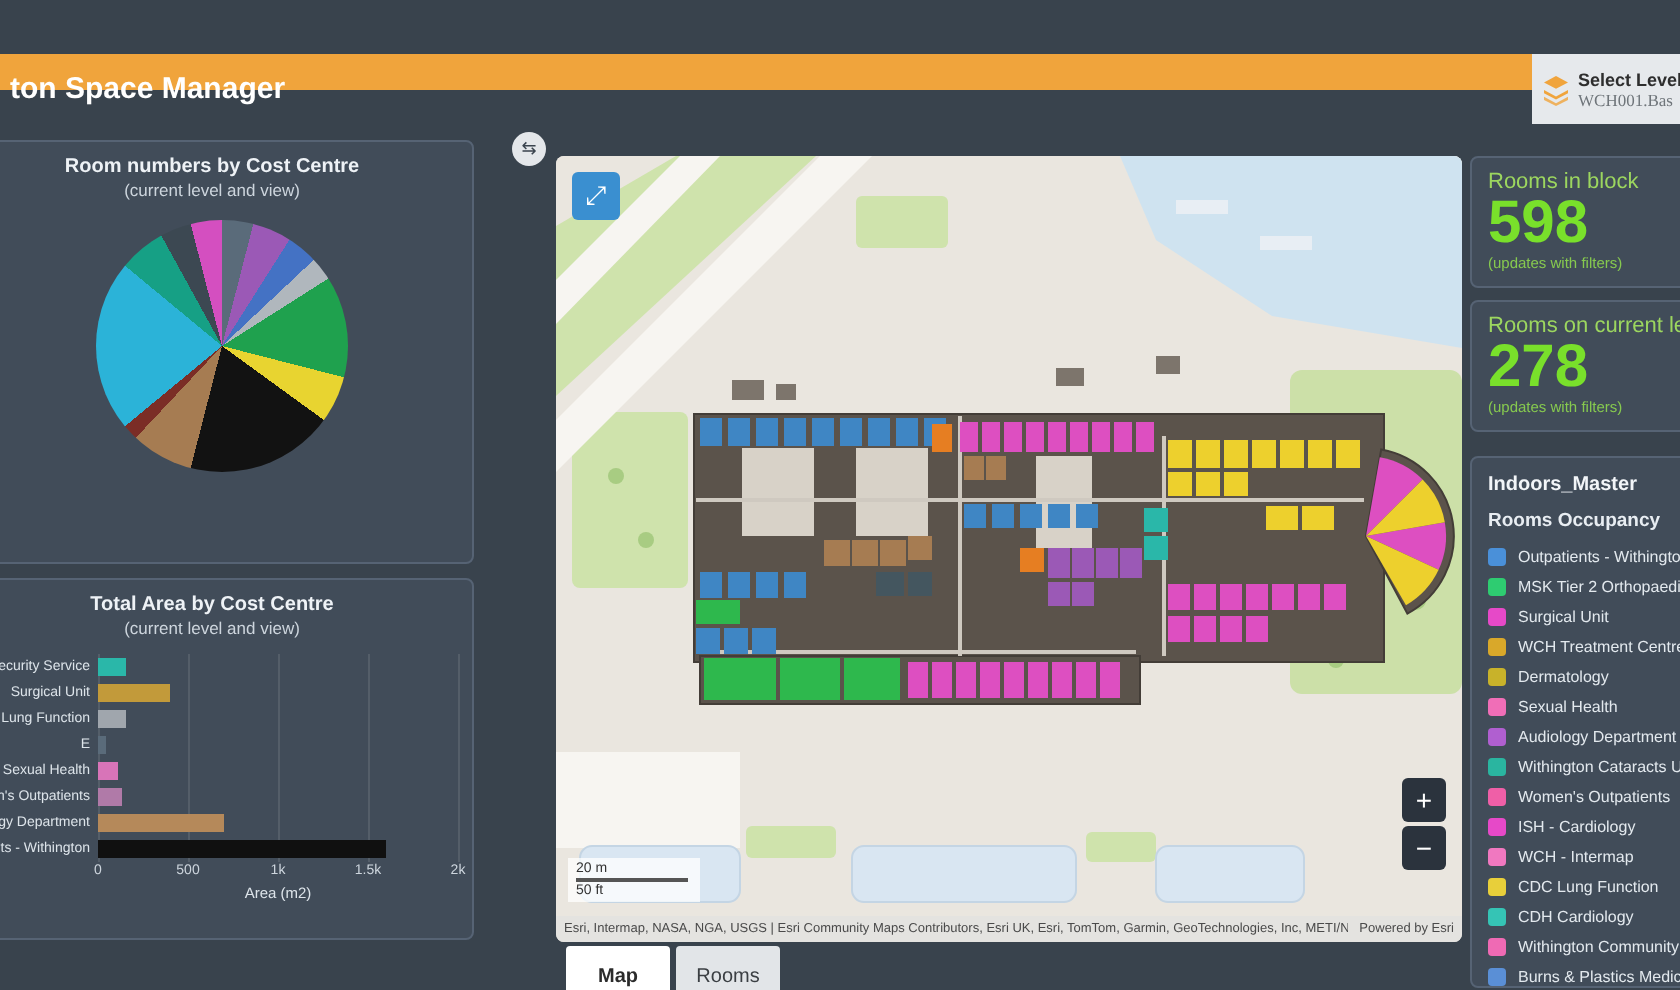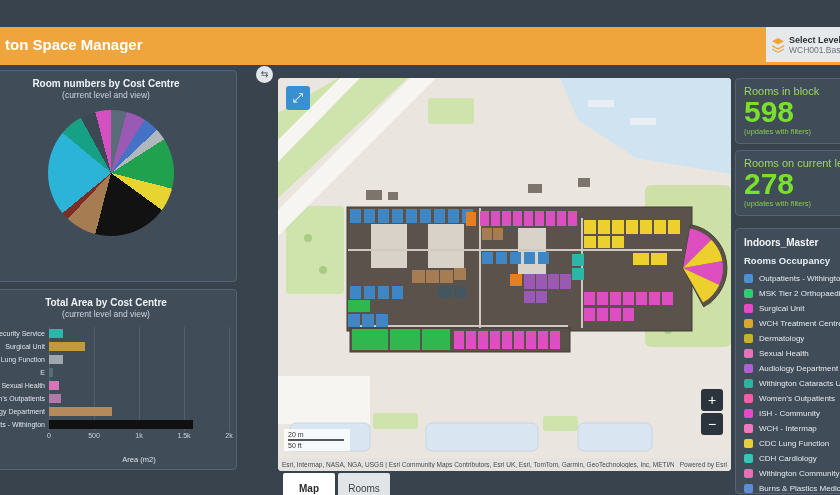--- a/index.html
+++ b/index.html
@@ -9,49 +9,49 @@
   
   .topbar{position:absolute;left:0;top:0;width:840px;height:27px;background:#1c2228;}
   .logo{position:absolute;left:0;top:2px;width:38px;height:23px;background:#00a79d;
         color:#fff;font-size:7px;display:flex;align-items:center;justify-content:center;overflow:hidden;}
   .tab{position:absolute;top:0;height:24px;line-height:26px;text-align:center;
        font-size:13px;font-weight:bold;cursor:pointer;}
   .tab-space{left:288px;width:132px;color:#45a6e8;border-bottom:3px solid #45a6e8;}
   .tab-assets{left:430px;width:110px;color:#eef2f4;}
 
   
-  .orangebar{position:absolute;left:0;top:27px;width:840px;height:38px;background:#f0a43c;}
+  .orangebar{position:absolute;left:0;top:27px;width:840px;height:18px;background:#f0a43c;}
   .apptitle{position:absolute;left:5px;top:0;height:35px;line-height:35px;color:#ffffff;
             font-size:15px;font-weight:bold;white-space:nowrap;}
   .levelbox{position:absolute;right:0;top:0;width:74px;height:35px;background:#e6e9ec;
             display:flex;align-items:center;cursor:pointer;}
   .levelbox .licon{width:16px;height:16px;margin:0 3px 0 4px;flex:0 0 auto;}
   .leveltexts{display:flex;flex-direction:column;overflow:hidden;}
   .levellabel{font-size:9px;font-weight:bold;color:#2e2e2e;white-space:nowrap;}
-  .levelvalue{font-size:8.5px;color:#6f757a;white-space:nowrap;}
+  .levelvalue{font-size:8.5px;color:#6f757a;white-space:nowrap;font-family:Liberation Serif, serif;}
 
   
   .panel{position:absolute;background:#414c59;border:1px solid #566374;border-radius:4px;box-sizing:border-box;}
   .ptitle{font-size:10px;color:#eef2f6;text-align:center;margin-top:7px;font-weight:bold;}
   .psub{font-size:8.5px;color:#cdd5dd;text-align:center;margin-top:1px;}
 
   
   .pie-panel{left:-25px;top:70px;width:262px;height:212px;}
   .pie{width:126px;height:126px;border-radius:50%;margin:10px auto 0 72px;}
 
   
   .bar-panel{left:-25px;top:289px;width:262px;height:181px;}
   .bar-chart{position:relative;margin:8px 0 0 73px;width:180px;}
   .bar-row{position:relative;height:13px;}
   .bar-row .lbl{position:absolute;right:calc(100% + 4px);top:3px;font-size:7px;color:#dde4ea;white-space:nowrap;}
   .bar-row .bar{position:absolute;left:0;top:2px;height:9px;}
   .grid{position:absolute;top:0;bottom:0;width:1px;background:rgba(255,255,255,0.10);}
   .bar-ticks{position:relative;margin-left:73px;width:180px;height:10px;}
   .bar-ticks span{position:absolute;top:1px;font-size:7px;color:#cdd5dd;transform:translateX(-50%);}
-  .xlabel{margin-left:73px;width:180px;text-align:center;font-size:7.5px;color:#dde4ea;margin-top:14px;}
+  .xlabel{margin-left:73px;width:180px;text-align:center;font-size:7.5px;color:#dde4ea;margin-top:1px;}
 
   
   .collapse-btn{position:absolute;left:256px;top:66px;width:17px;height:17px;border-radius:50%;
       background:#e4e7ea;color:#3a444e;font-size:9px;line-height:17px;text-align:center;cursor:pointer;z-index:5;}
 
   
   .map-panel{position:absolute;left:278px;top:78px;width:453px;height:393px;background:#eae6df;
              border-radius:4px;overflow:hidden;}
   .map-expand{position:absolute;left:8px;top:8px;width:24px;height:24px;background:#3a8fd0;border-radius:3px;
               color:#fff;font-size:13px;line-height:24px;text-align:center;cursor:pointer;z-index:4;}
@@ -404,21 +404,21 @@
         <div class="legend-item">
           <span class="sw" style="background: rgb(42, 181, 160);"></span>
           <span class="lt">Withington Cataracts Unit</span>
         </div>
         <div class="legend-item">
           <span class="sw" style="background: rgb(239, 95, 167);"></span>
           <span class="lt">Women's Outpatients</span>
         </div>
         <div class="legend-item">
           <span class="sw" style="background: rgb(230, 73, 200);"></span>
-          <span class="lt">ISH - Community</span>
+          <span class="lt">ISH - Cardiology</span>
         </div>
         <div class="legend-item">
           <span class="sw" style="background: rgb(240, 120, 192);"></span>
           <span class="lt">WCH - Intermap</span>
         </div>
         <div class="legend-item">
           <span class="sw" style="background: rgb(232, 207, 58);"></span>
           <span class="lt">CDC Lung Function</span>
         </div>
         <div class="legend-item">

